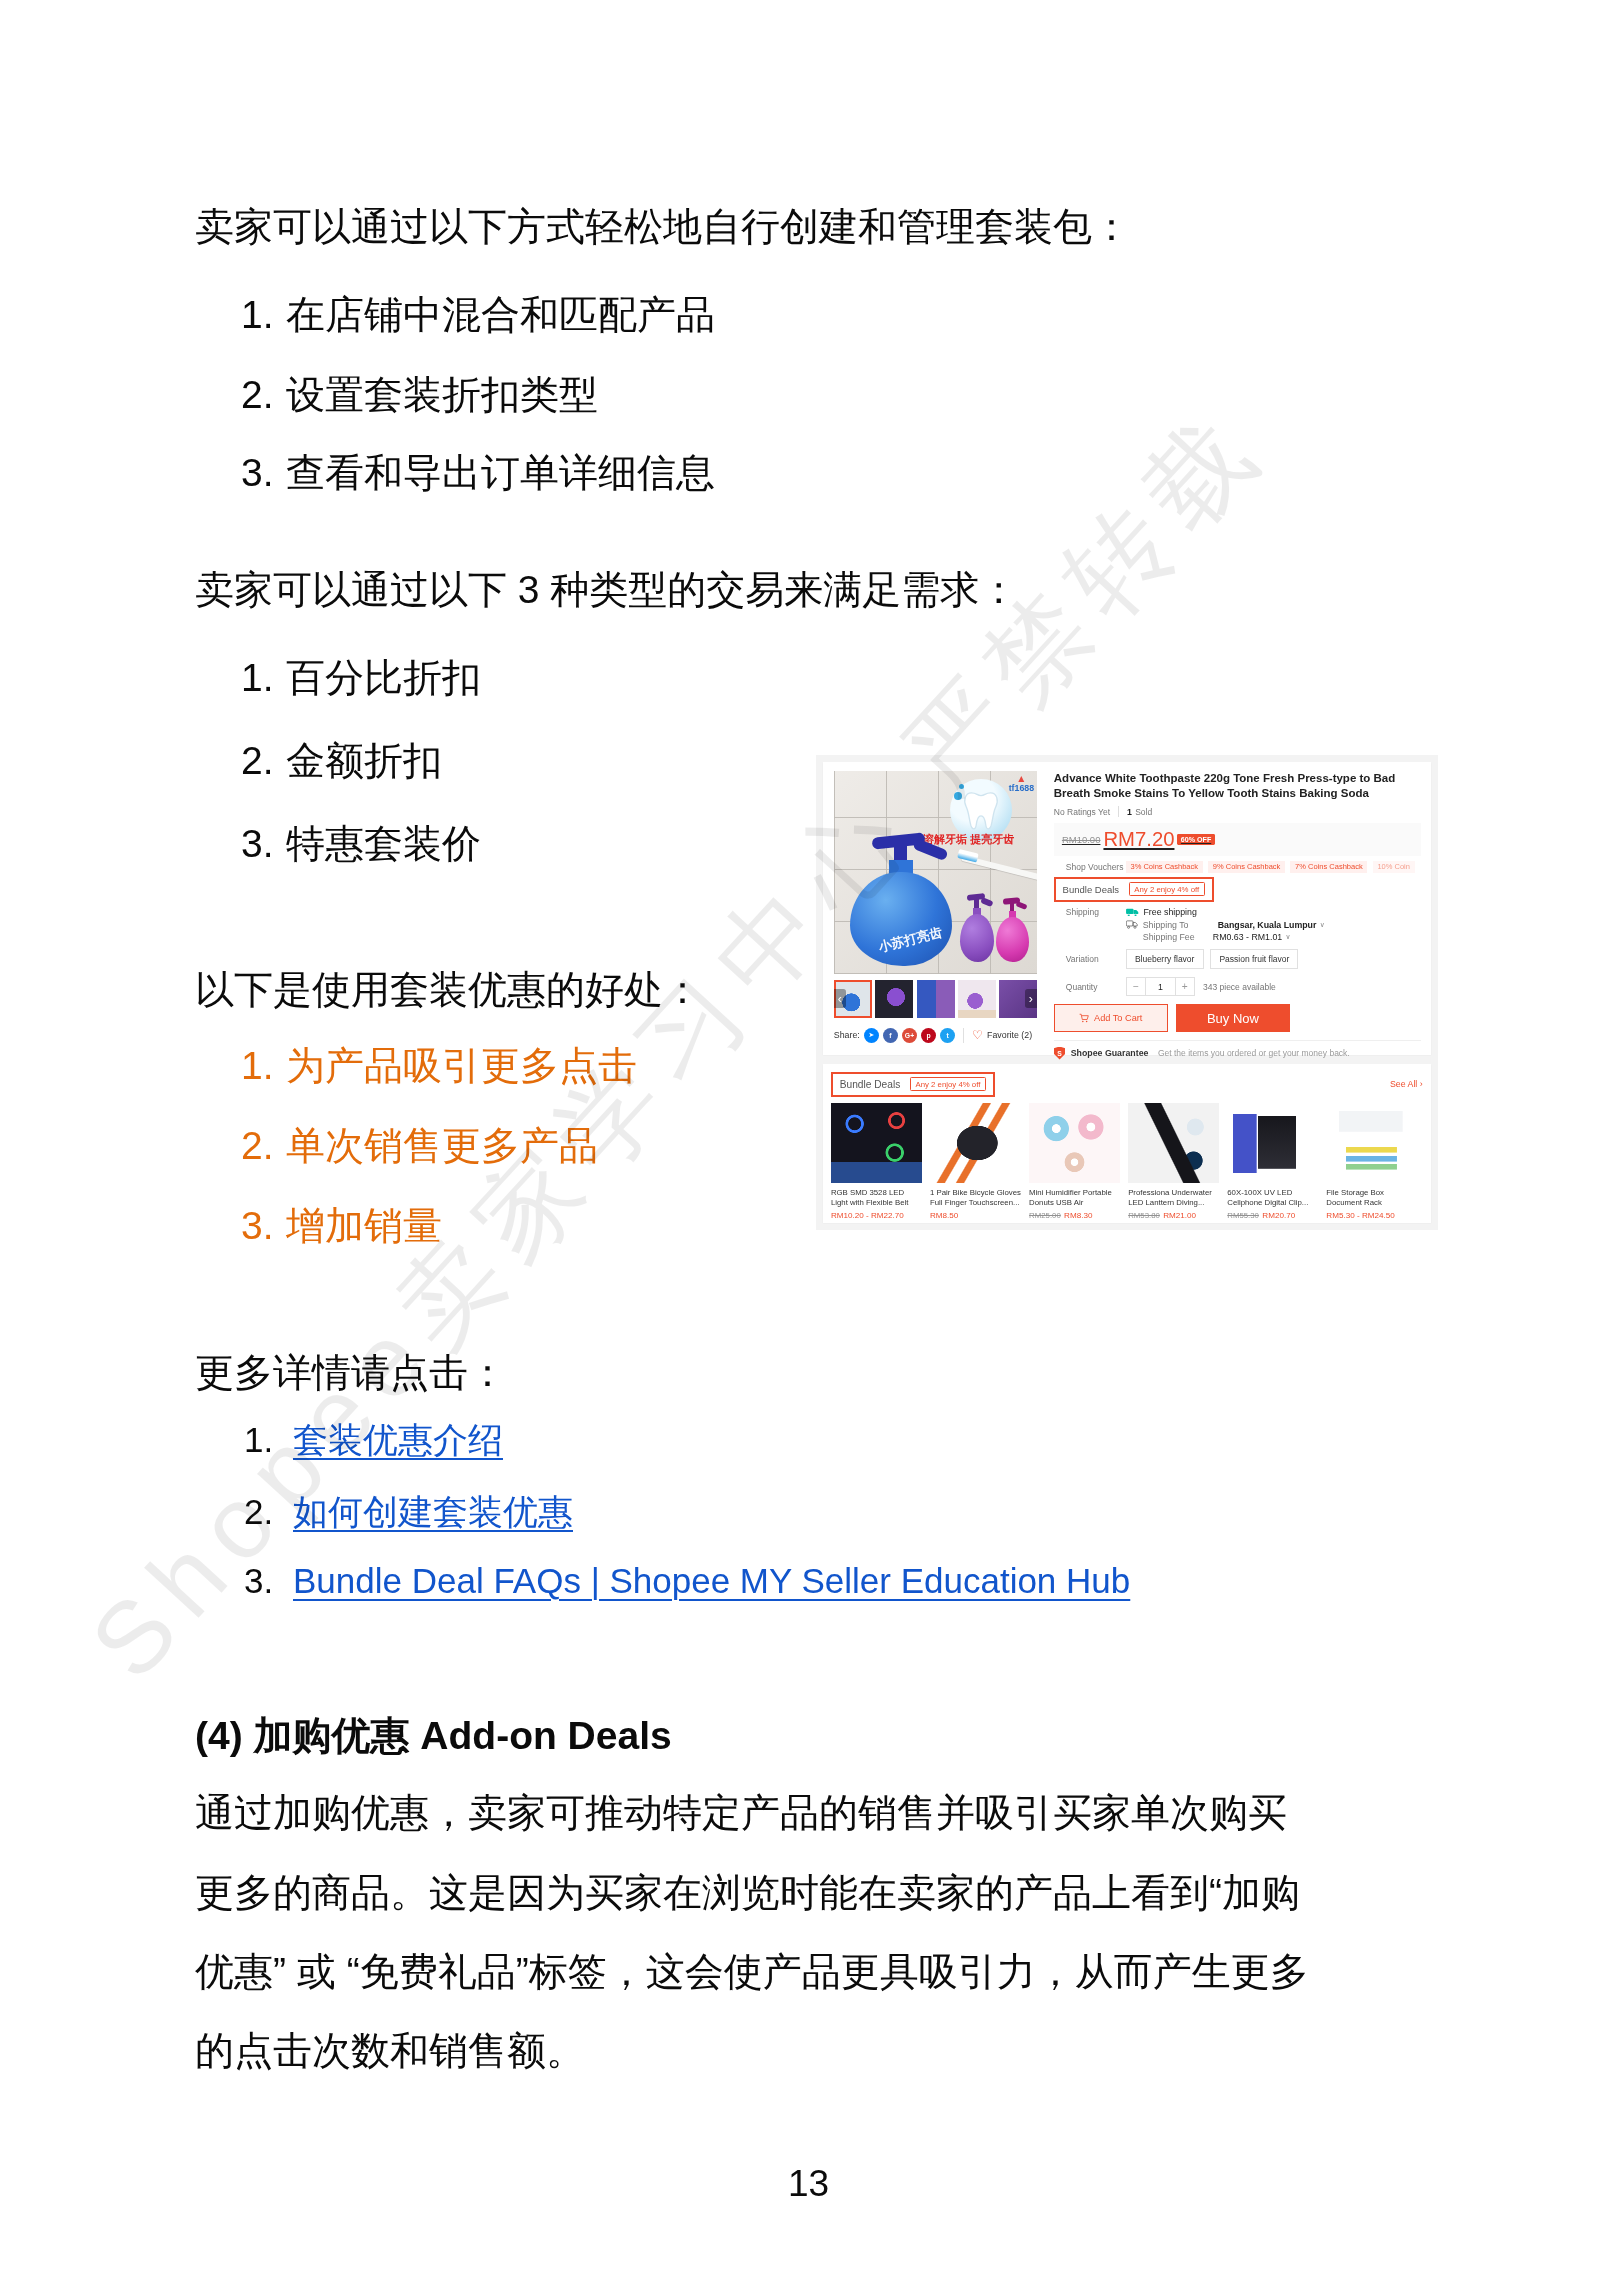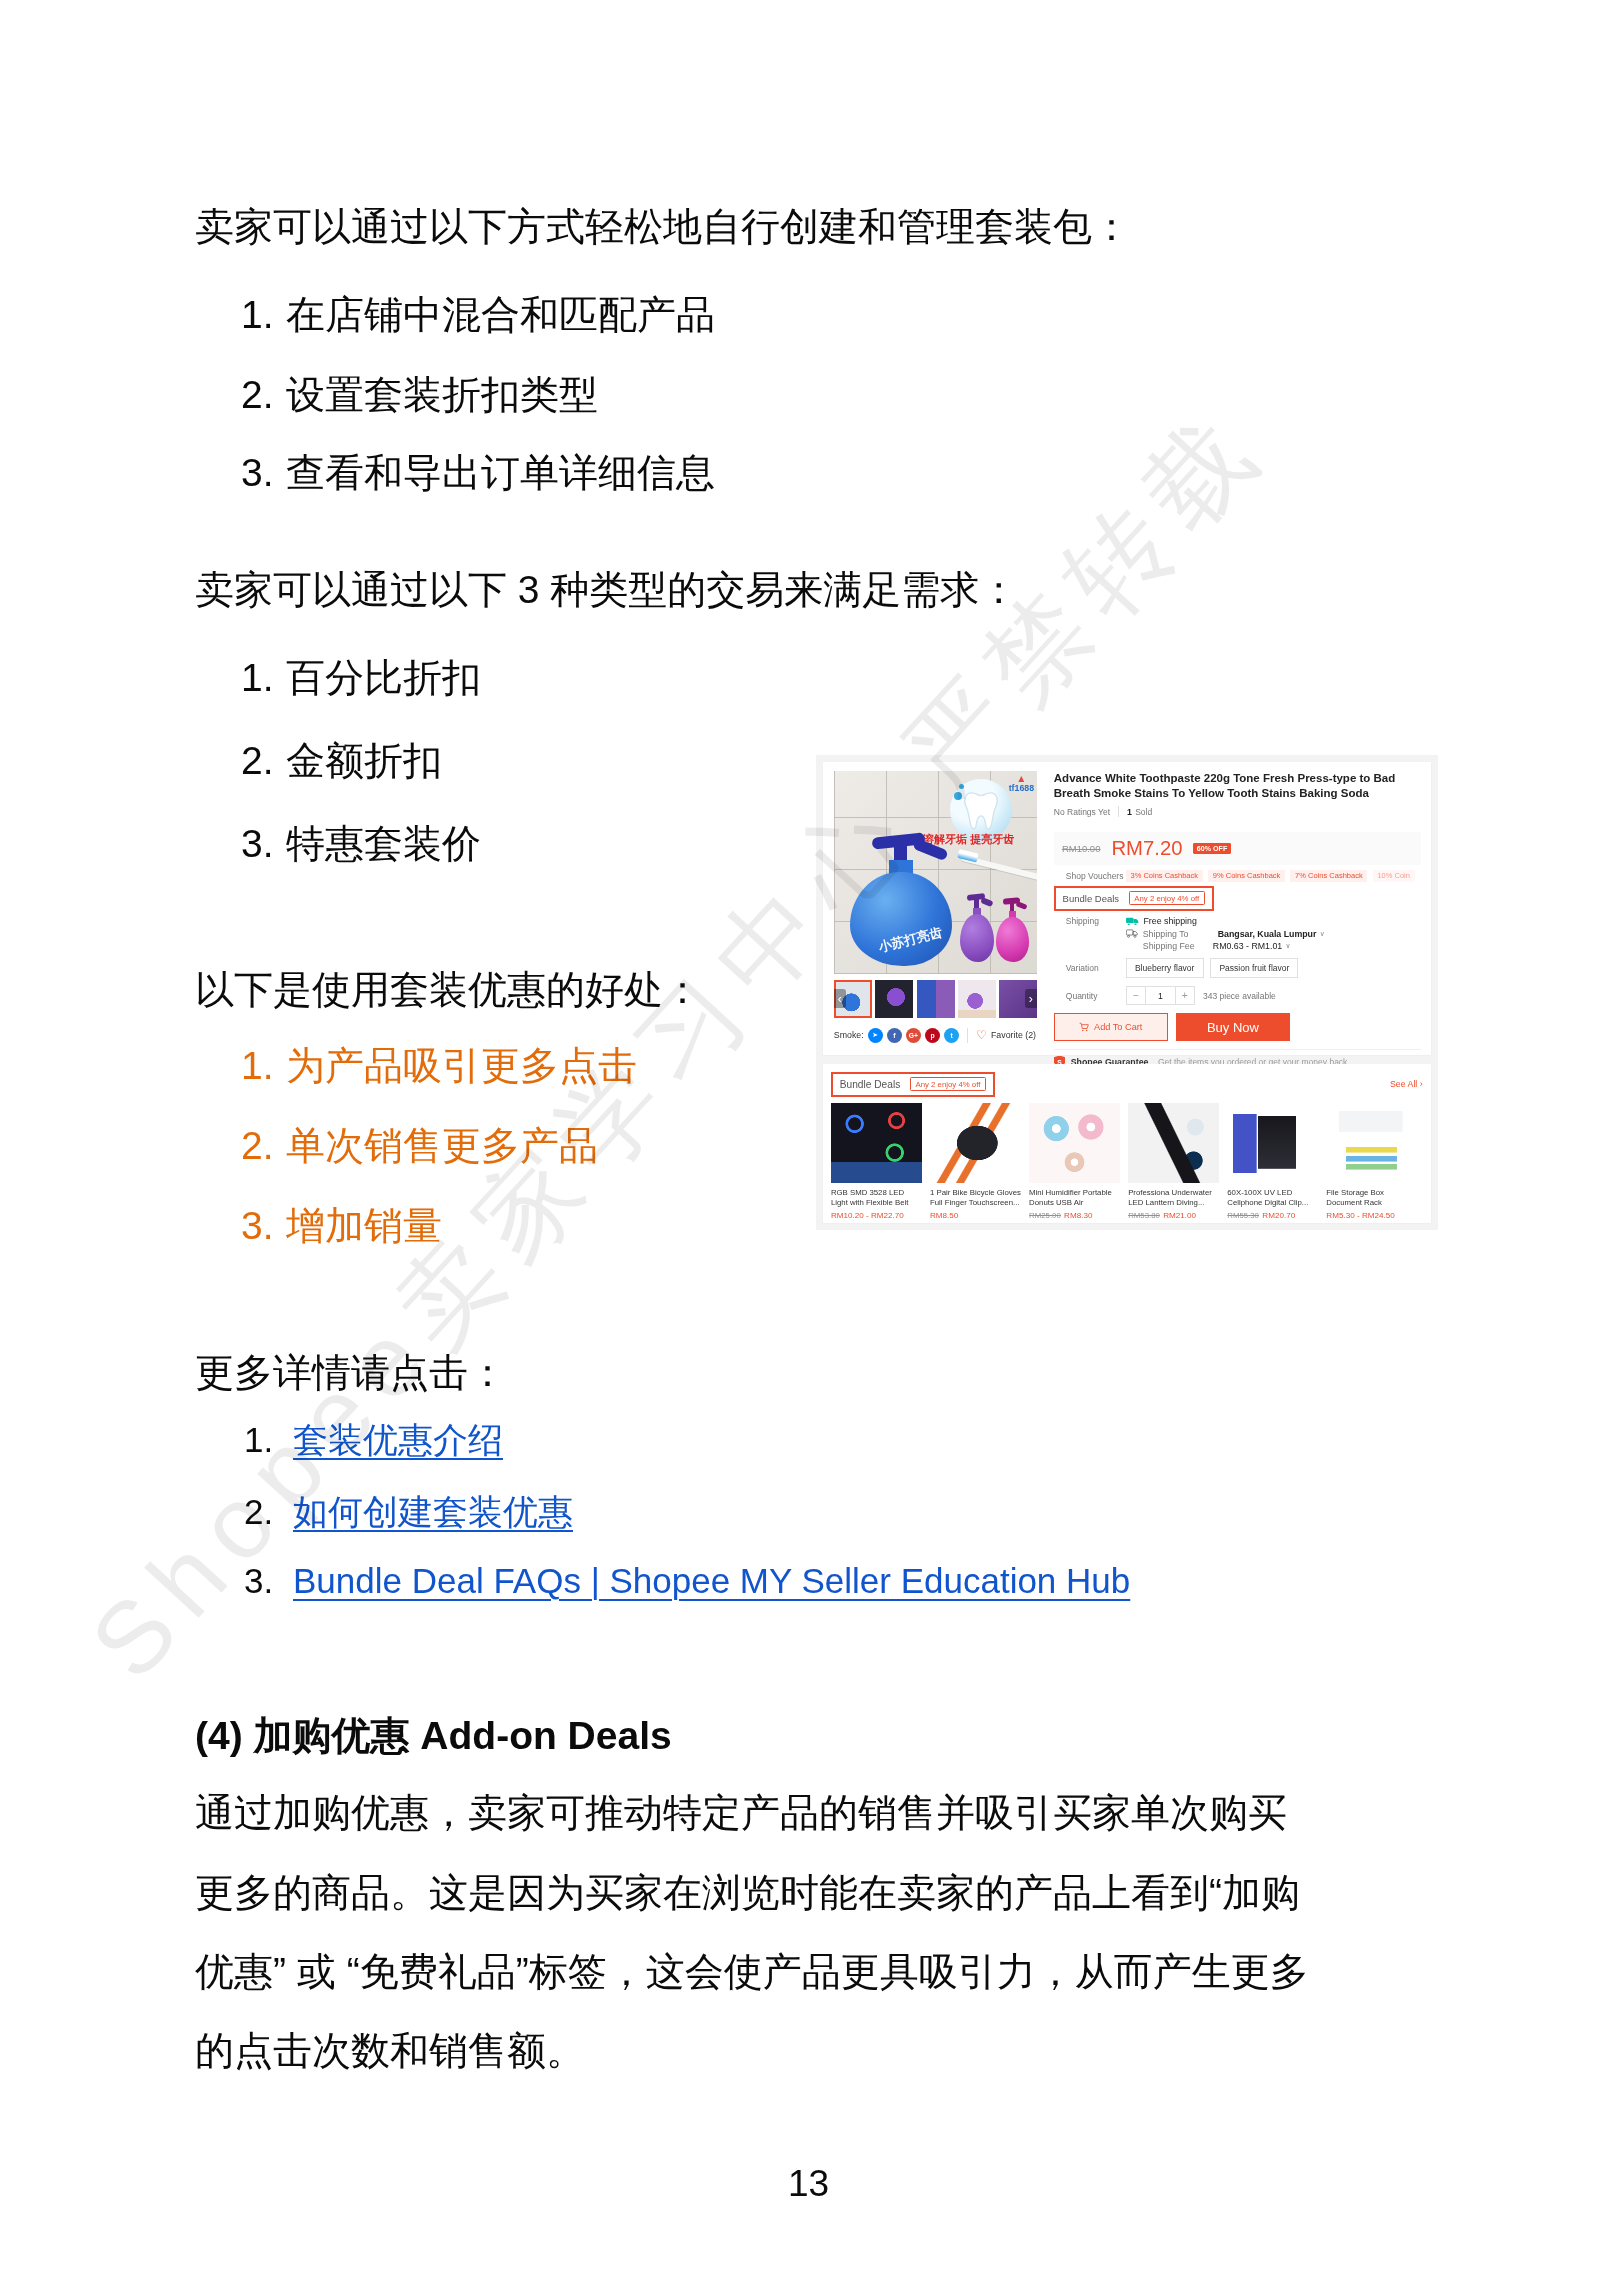--- a/index.html
+++ b/index.html
@@ -77,21 +77,21 @@
   .sicon { width:15px; height:15px; border-radius:50%; margin-left:4.1px; color:#fff; font-size:6.8px; font-weight:700;
            display:flex; align-items:center; justify-content:center; cursor:pointer; }
   .sdiv { width:0.7px; height:15px; background:#e0e0e0; margin:0 8.1px; }
   .heart { color:#ee4d2d; font-size:12.2px; margin-right:4.1px; }
   
   .rcol { position:absolute; left:231px; top:9.5px; width:367px; height:274px; font-size:8.8px; color:#222; }
   .ptitle { font-size:11.5px; font-weight:700; color:#222; line-height:1.32; }
   .ratings { margin-top:4.7px; display:flex; align-items:center; color:#757575; font-size:8.5px; }
   .ratings .sep { width:0.7px; height:11px; background:#ddd; margin:0 8.1px; }
   .ratings b { color:#222; font-size:8.8px; margin-right:3.4px; }
-  .priceband { margin-top:15px; background:#fafafa; padding:4.7px 8.1px; display:flex; align-items:center; gap:11px; }
+  .priceband { margin-top:6px; background:#fafafa; padding:4.7px 8.1px; display:flex; align-items:center; gap:3px;text-decoration:underline; }
   .oldp { color:#929292; text-decoration:line-through; font-size:9.5px; }
   .newp { color:#ee4d2d; font-size:20.3px; font-weight:500; }
   .offbadge { background:#ee4d2d; color:#fff; font-size:7.1px; font-weight:700; padding:1.4px 3.4px; border-radius:1.4px; }
   .row { display:flex; align-items:center; margin-top:5.4px;padding-left:12px; }
   .rlabel { width:60px; flex:0 0 auto; color:#757575; font-size:8.5px; }
   .vbadge { background:#fff0ee; color:#ee4d2d; font-size:7.5px; padding:1.4px 4.7px; margin-right:5.4px; white-space:nowrap; }
   .vclip { opacity:.55; }
   .vwrap { display:flex; overflow:hidden; flex:1; }
   .bundlebox { display:inline-flex; align-items:center; gap:9.5px; border:2px solid #ee4d2d; padding:3.4px 6.8px; margin-top:4.1px; }
   .bundlebox .blab { color:#555; font-size:9.5px; }
@@ -233,21 +233,21 @@
         <span class="tnav tprev">‹</span>
         <div class="thumb t1"></div>
         <div class="thumb t2"></div>
         <div class="thumb t3"></div>
         <div class="thumb t4"></div>
         <div class="thumb t5"></div>
         <span class="tnav tnext">›</span>
       </div>
 
       <div class="shareRow">
-        <span>Smoke:</span>
+        <span>Share:</span>
         <span class="sicon" style="background:#0084ff">➤</span>
         <span class="sicon" style="background:#4267b2">f</span>
         <span class="sicon" style="background:#dd4b39">G+</span>
         <span class="sicon" style="background:#bd081c">p</span>
         <span class="sicon" style="background:#1da1f2">t</span>
         <span class="sdiv"></span>
         <span class="heart">♡</span>
         <span>Favorite (2)</span>
       </div>
 

